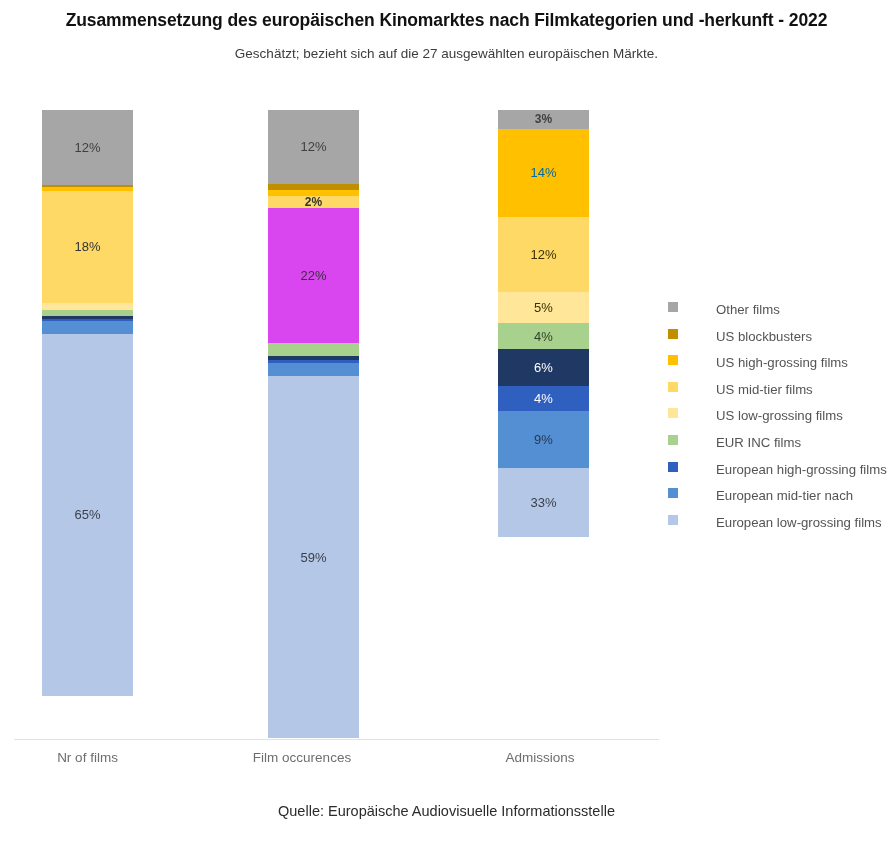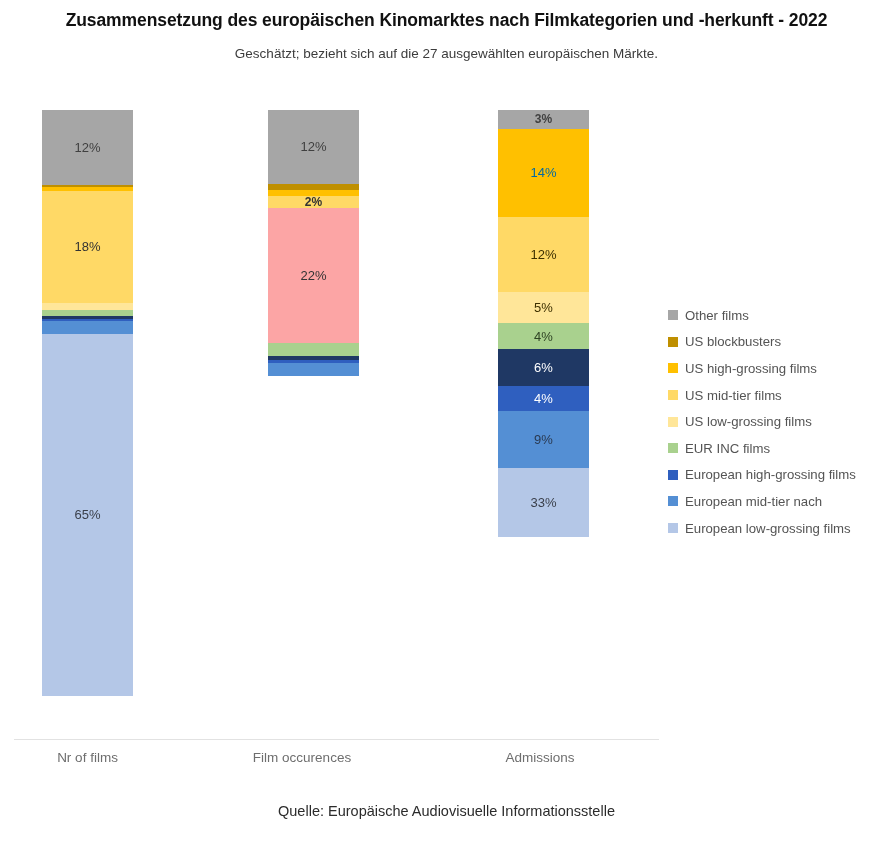--- a/index.html
+++ b/index.html
@@ -55,22 +55,23 @@
     font-size:13.5px;
     color:#6e6e6e;
   }
   .legend{
     position:absolute;
     left:668px; top:302px;
     width:220px;
   }
   .legend-row{
     display:flex;
-    align-items:center;
+    align-items:flex-start;
     height:26.6px;
+    gap:31px;
   }
   .swatch{
     width:10px;height:10px;
     margin-right:7px;
     flex:0 0 auto;
   }
   .legend-label{
     font-size:13.2px;
     color:#545454;
     white-space:nowrap;
@@ -112,27 +113,30 @@
       </div>
       <div class="bar" style="left: 268px; top: 110px; height: 628px;">
         <div class="seg" title="Other films" style="height: 73.522px; background: rgb(166, 166, 166);">
           <span class="lbl" style="color: rgb(64, 64, 64);">12%</span>
         </div>
         <div class="seg" title="US blockbusters" style="height: 6.12683px; background: rgb(191, 143, 0);"></div>
         <div class="seg" title="US high-grossing films" style="height: 6.12683px; background: rgb(255, 192, 0);"></div>
         <div class="seg" title="US mid-tier films" style="height: 12.2537px; background: rgb(255, 217, 102);">
           <span class="lbl" style="color: rgb(51, 51, 51); font-size: 12px; font-weight: bold;">2%</span>
         </div>
-        <div class="seg" title="US low-grossing films" style="height: 134.79px; background: #fca5a5;">
+        <div class="seg" title="US low-grossing films" style="height: 134.79px; background: #d946ef;">
           <span class="lbl" style="color: rgb(51, 51, 51);">22%</span>
         </div>
         <div class="seg" title="EUR INC films" style="height: 13.479px; background: rgb(169, 209, 142);"></div>
         <div class="seg" title="European blockbusters" style="height: 3.6761px; background: rgb(31, 56, 100);"></div>
         <div class="seg" title="European high-grossing films" style="height: 3.06341px; background: rgb(47, 95, 191);"></div>
         <div class="seg" title="European mid-tier films" style="height: 13.479px; background: rgb(84, 143, 212);"></div>
+        <div class="seg" title="European low-grossing films" style="height: 361.483px; background: rgb(180, 199, 231);">
+          <span class="lbl" style="color: rgb(58, 63, 74);">59%</span>
+        </div>
       </div>
       <div class="bar" style="left: 498px; top: 110px; height: 628px;">
         <div class="seg" title="Other films" style="height: 18.84px; background: rgb(166, 166, 166);">
           <span class="lbl" style="color: rgb(64, 64, 64); font-size: 12px; font-weight: bold;">3%</span>
         </div>
         <div class="seg" title="US high-grossing films" style="height: 87.92px; background: rgb(255, 192, 0);">
           <span class="lbl" style="color: #0369a1;">14%</span>
         </div>
         <div class="seg" title="US mid-tier films" style="height: 75.36px; background: rgb(255, 217, 102);">
           <span class="lbl" style="color: rgb(61, 48, 0);">12%</span>

